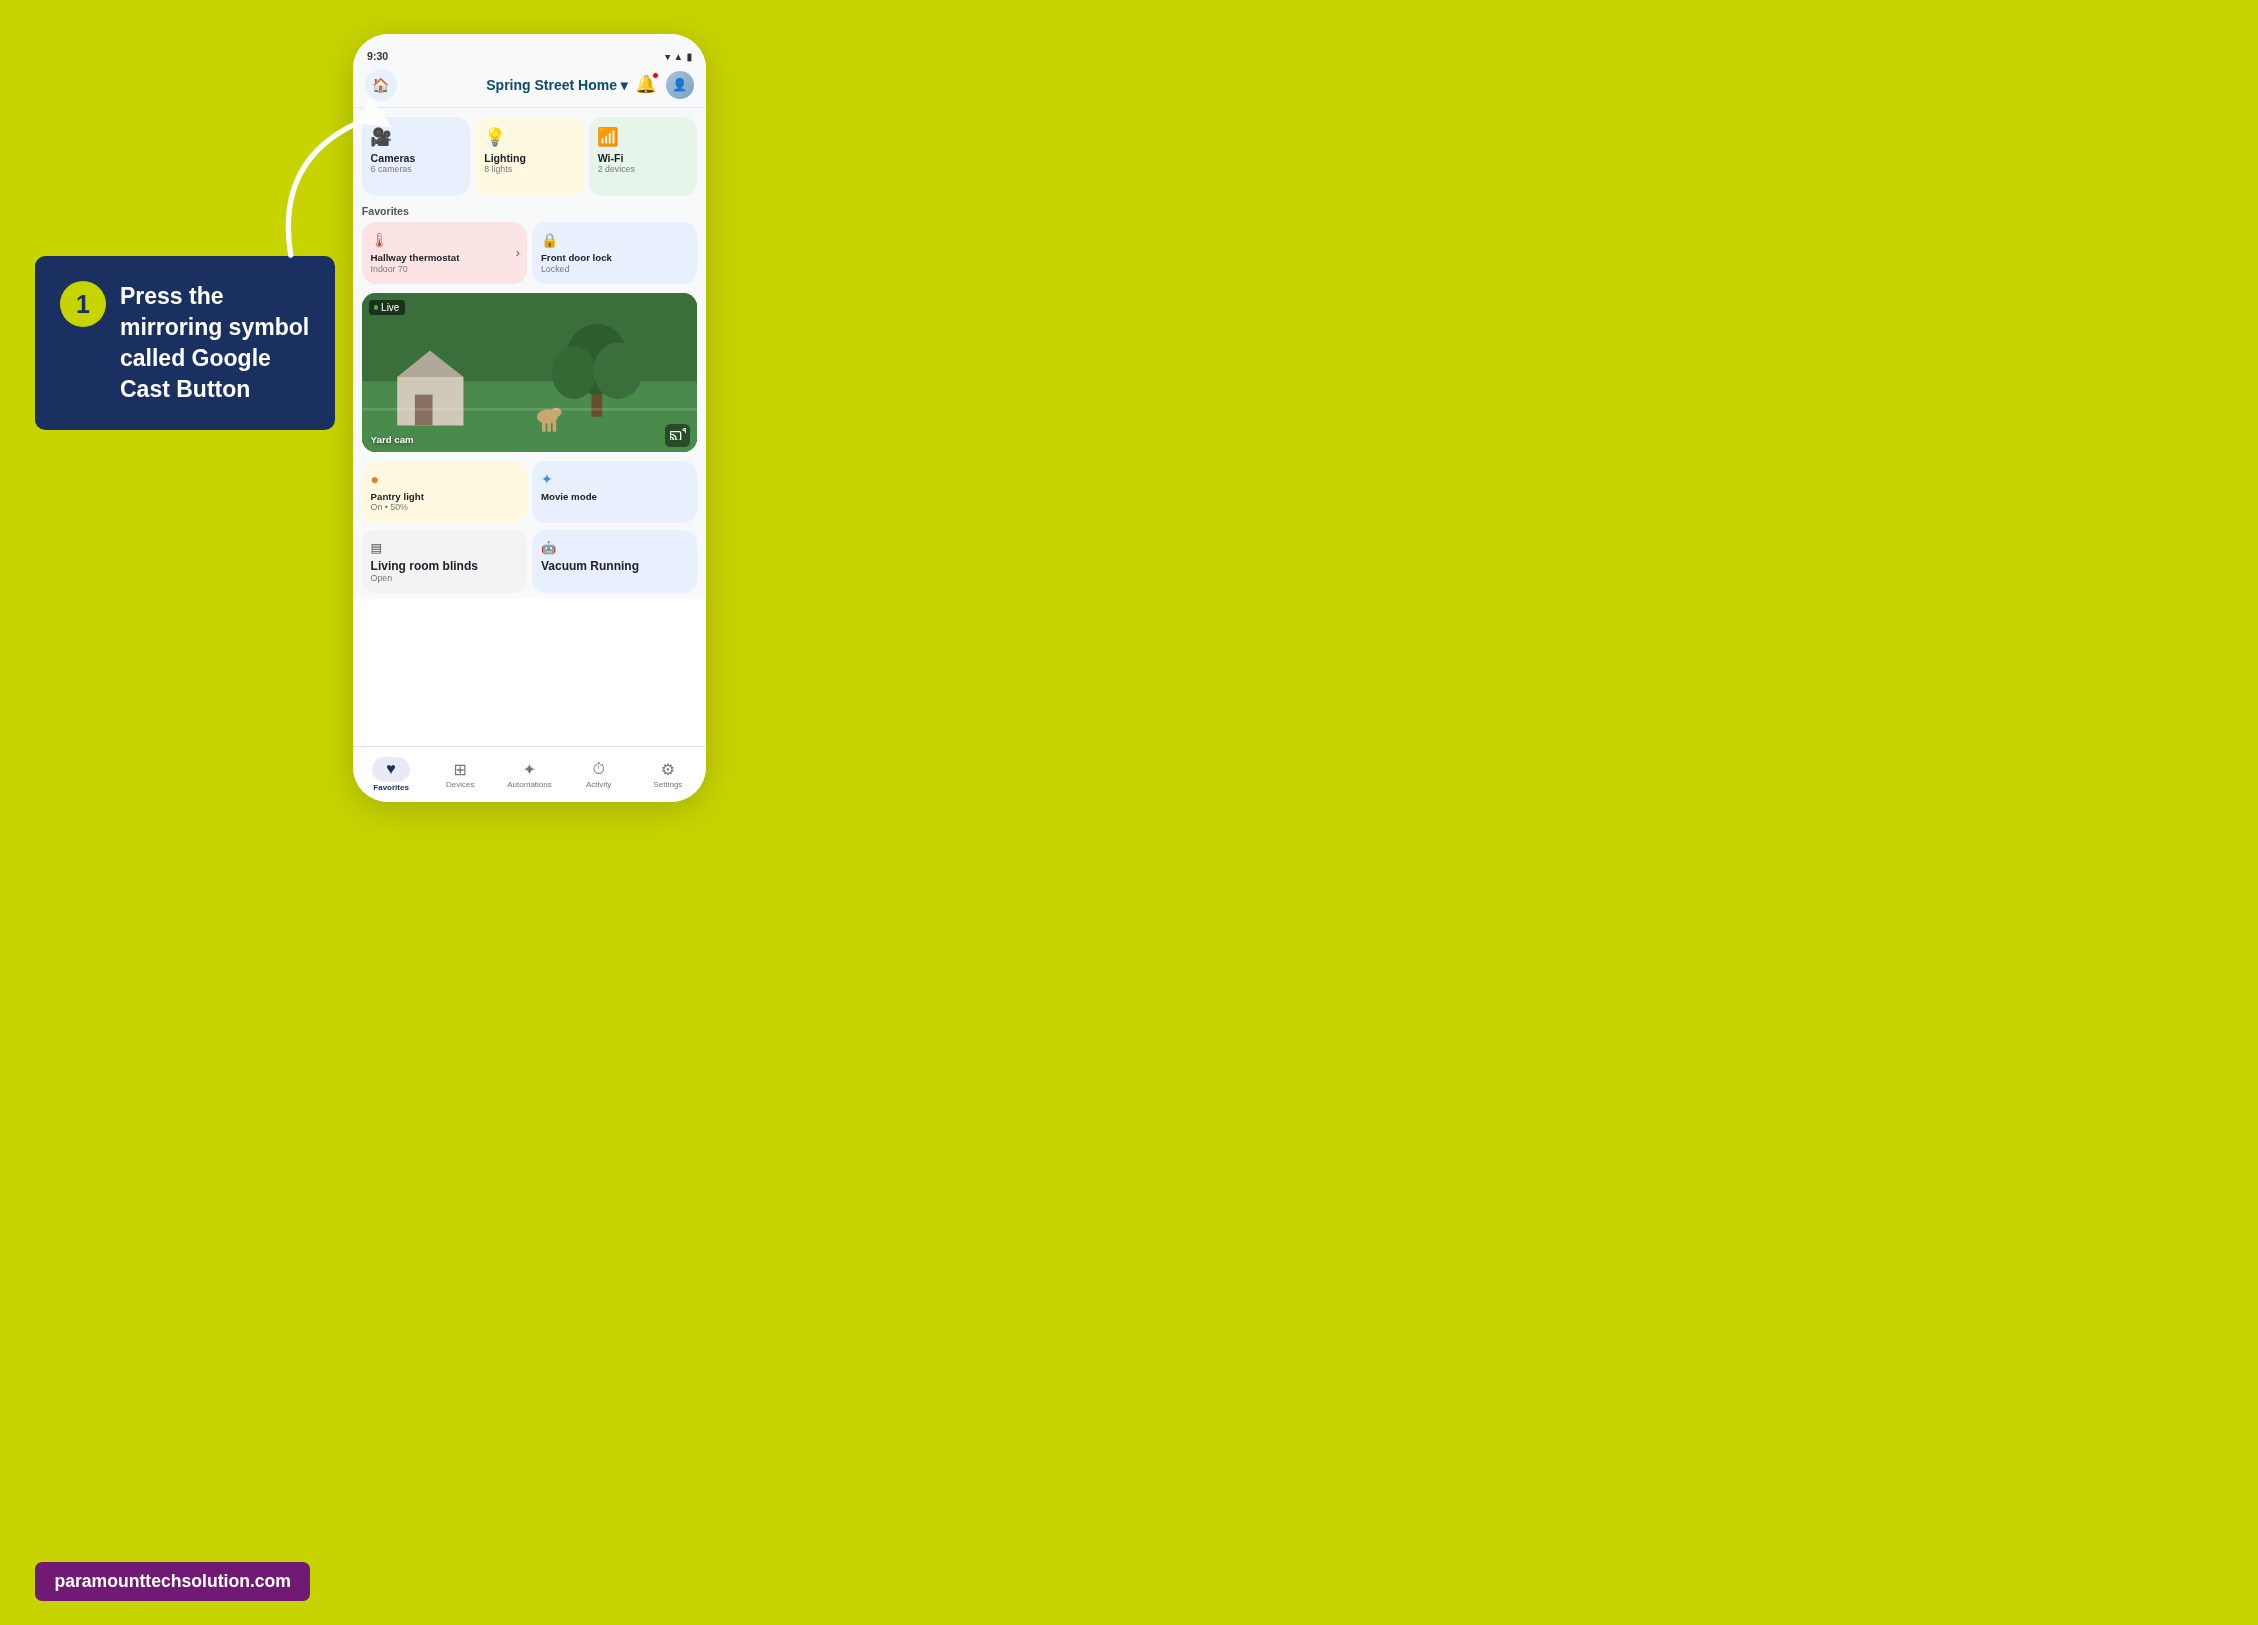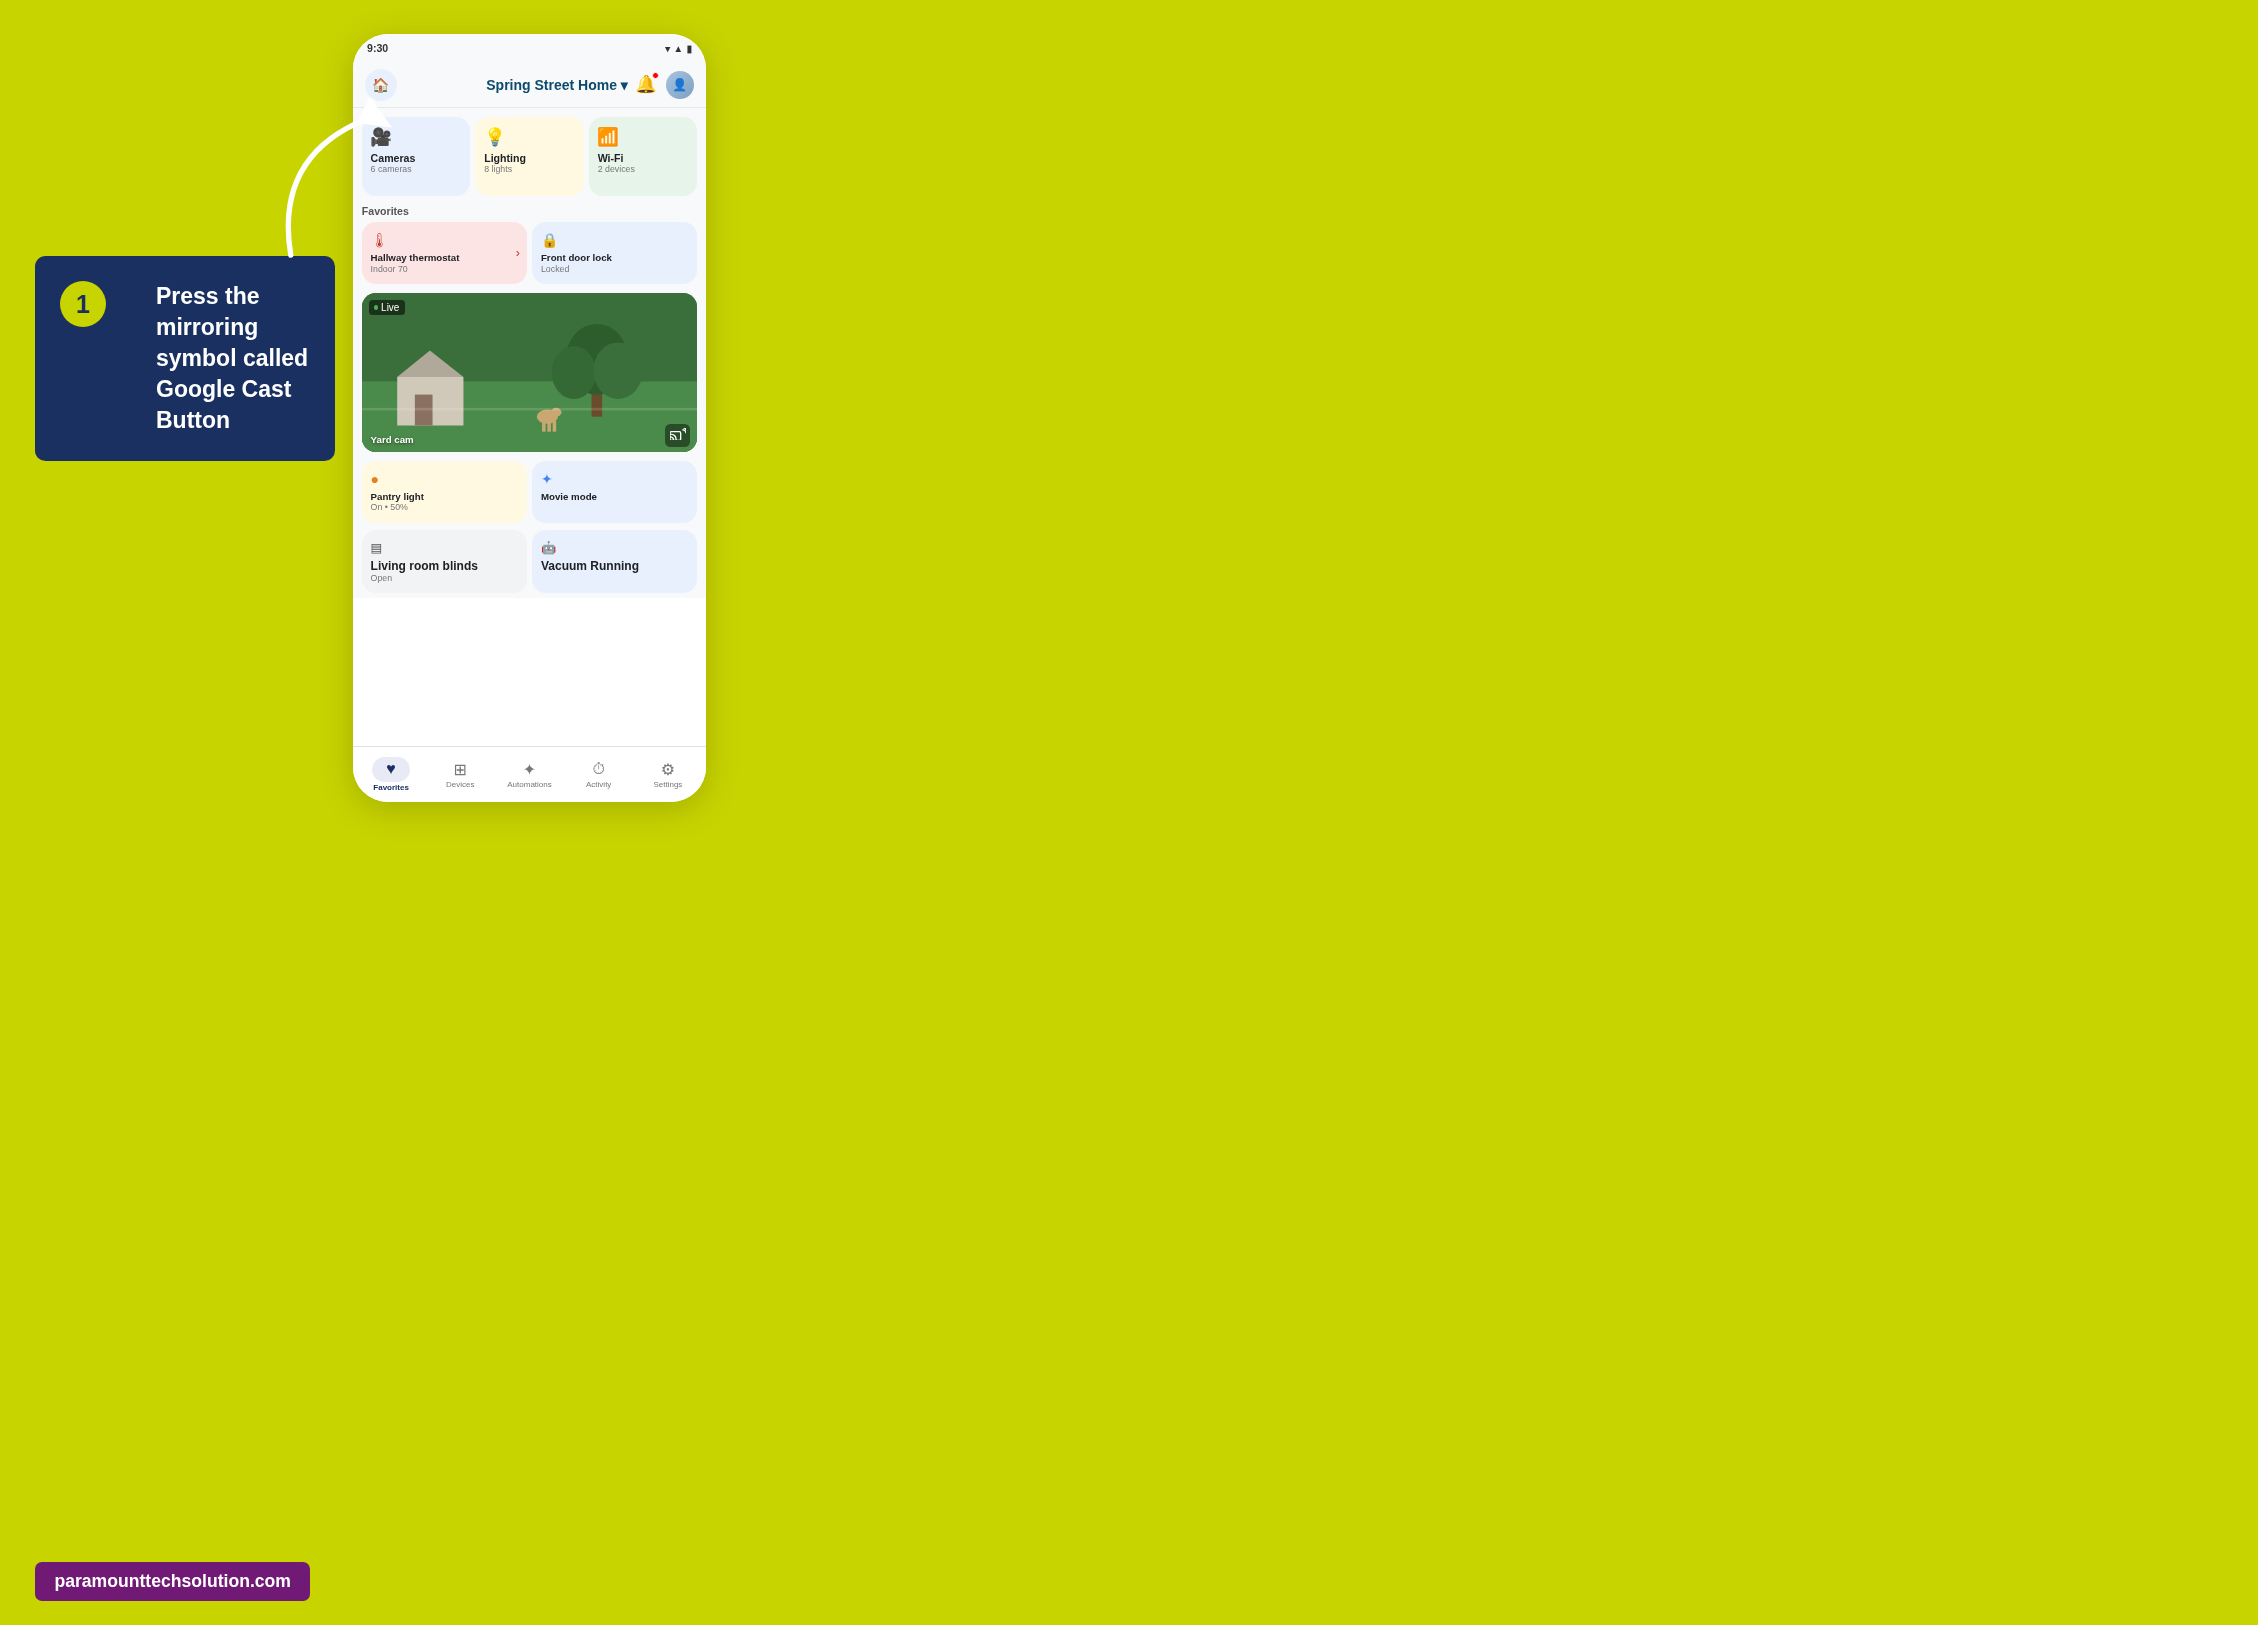--- a/index.html
+++ b/index.html
@@ -37,21 +37,20 @@
       min-width: 46px;
       display: flex;
       align-items: center;
       justify-content: center;
     }
     .instruction-text {
       color: #ffffff;
       font-size: 23px;
       font-weight: 800;
       line-height: 1.35;
-      margin-left: 36px;
     }
 
     
     .arrow-container {
       position: absolute;
       left: 238px;
       top: 79px;
       width: 176px;
       height: 194px;
       z-index: 10;
@@ -73,21 +72,21 @@
       box-shadow: 0 7px 35px rgba(0,0,0,0.18);
       overflow: hidden;
       z-index: 5;
     }
 
     
     .status-bar {
       background: #f8f9fa;
       height: 28px;
       display: flex;
-      align-items: center;
+      align-items: flex-end;
       justify-content: space-between;
       padding: 0 14px;
       font-size: 10.6px;
       font-weight: 600;
       color: #333;
     }
     .status-icons {
       display: flex;
       align-items: center;
       gap: 3.5px;

